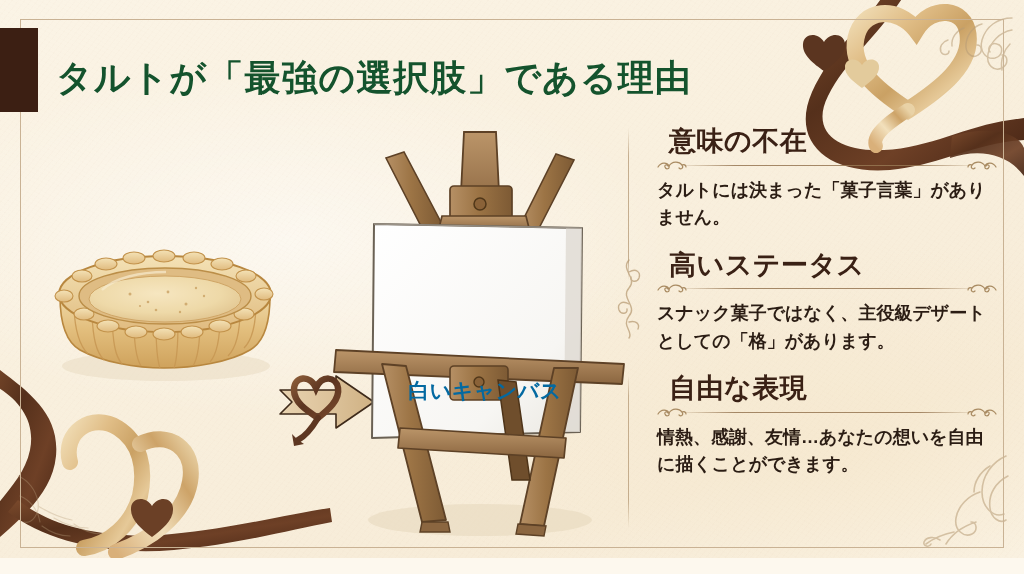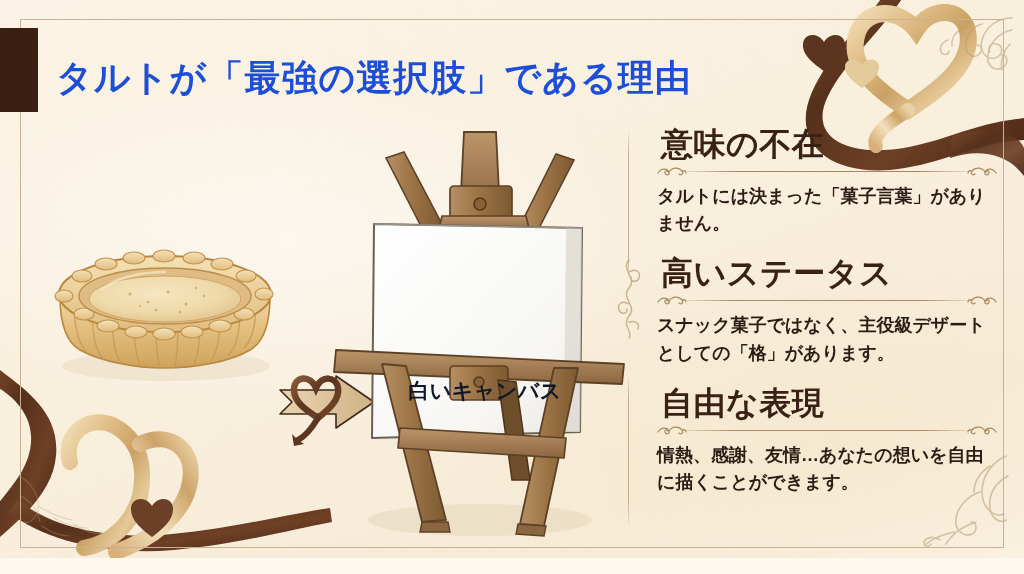--- a/index.html
+++ b/index.html
@@ -75,21 +75,21 @@
   }
   .title-text {
     position: absolute;
     left: 56px;
     top: 26px;
     white-space: nowrap;
     font-family: "DejaVu Serif", "Liberation Serif", serif;
     font-size: 36px;
     font-weight: 700;
     letter-spacing: 1px;
-    color: #1d4ed8;
+    color: #14532d;
   }
 
   
   .v-divider {
     position: absolute;
     left: 628px;
     top: 128px;
     width: 1px;
     height: 400px;
     background: linear-gradient(to bottom,
@@ -125,42 +125,42 @@
 
   
   .canvas-caption {
     position: absolute;
     left: 400px;
     top: 267px;
     width: 170px;
     text-align: center;
     font-size: 21px;
     font-weight: 700;
-    color: #0f172a;
+    color: #0369a1;
     letter-spacing: .5px;
     z-index: 5;
   }
 
   
   .points {
     position: absolute;
     left: 657px;
     top: 126px;
     width: 340px;
   }
   .point { margin-bottom: 18px; }
   .point:last-child { margin-bottom: 0; }
 
   .point-heading {
-    font-size: 32px;
+    font-size: 27px;
     font-weight: 700;
     line-height: 1.18;
     color: #3a2115;
     letter-spacing: .5px;
-    margin: 0 0 2px 4px;
+    margin: 0 0 2px 12px;
     white-space: nowrap;
   }
   .point-rule {
     position: relative;
     height: 11px;
     margin: 2px 0 6px 0;
   }
   .point-rule .rule-line {
     position: absolute;
     left: 26px;

